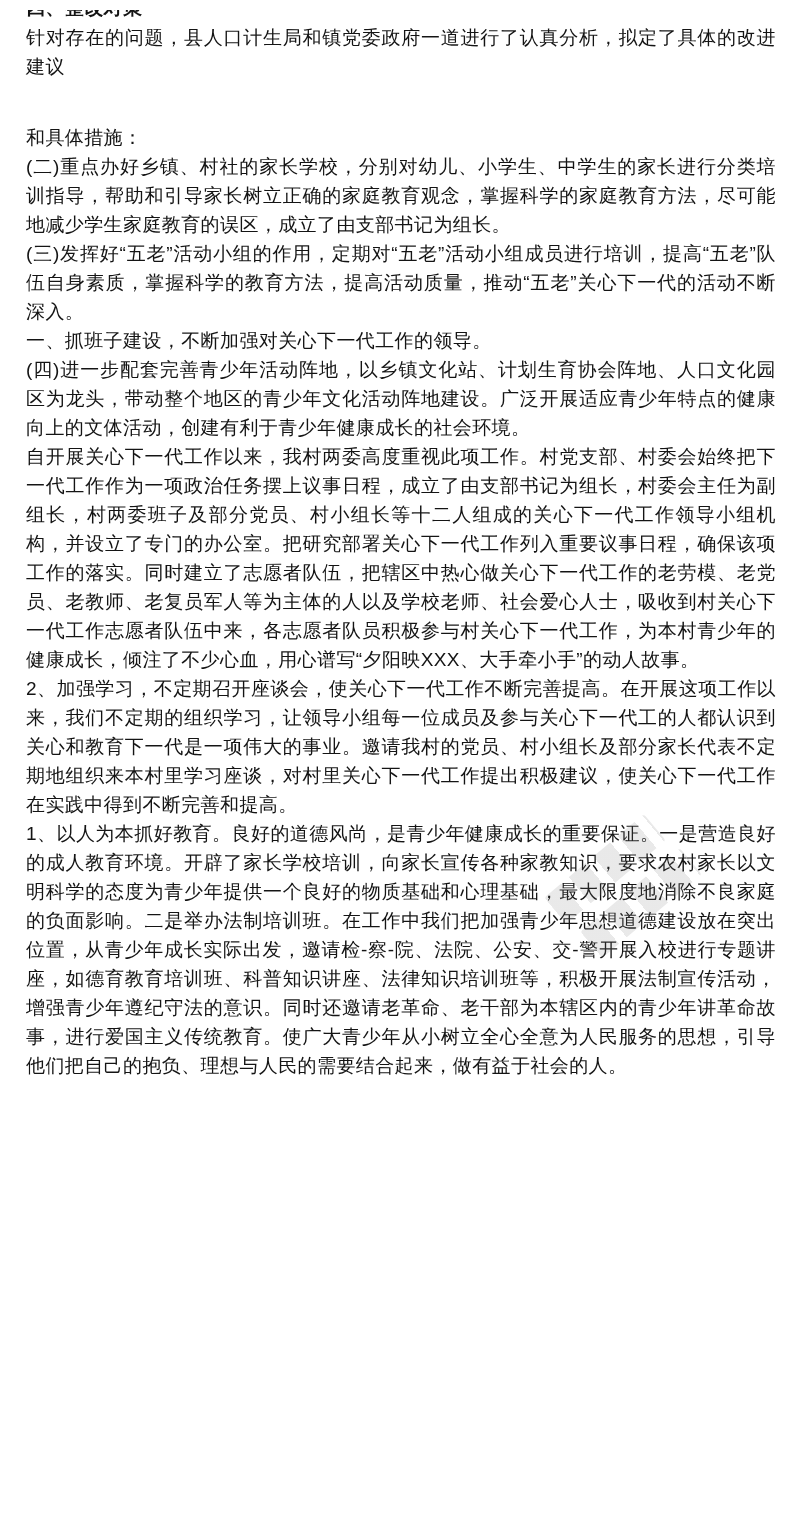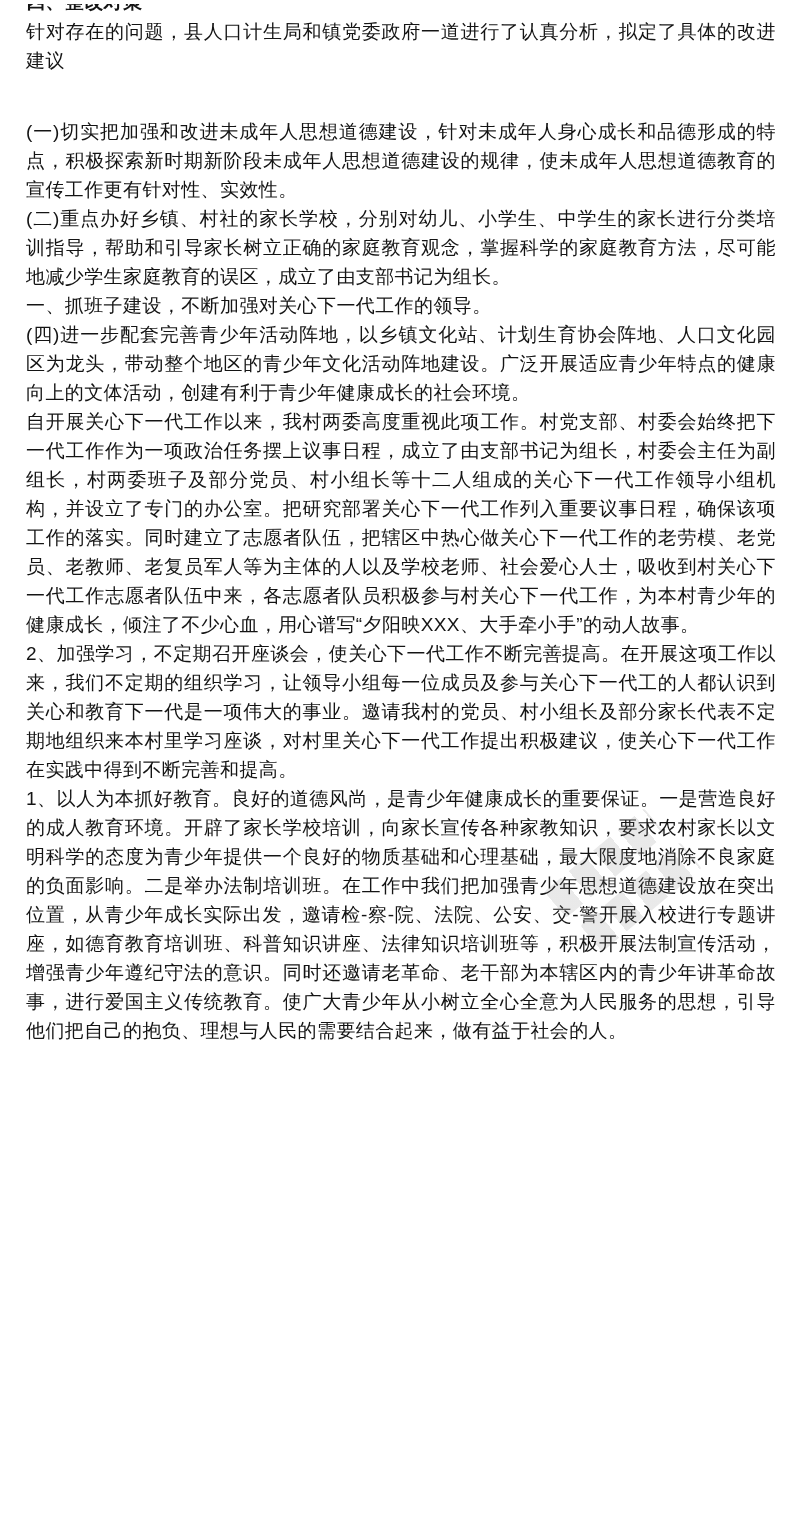--- a/index.html
+++ b/index.html
@@ -1,21 +1,21 @@
 <!DOCTYPE html>
 <html><head>
 <meta charset="utf-8">
 <style>
   * { box-sizing: border-box; }
   html, body { margin: 0; padding: 0; background: #ffffff; }
   .page {
     position: relative;
     width: 800px;
     height: 1091px;
-    margin: 4px auto;
+    margin: 10px auto;
     background: #ffffff;
     overflow: hidden;
     font-family: "Liberation Sans", "DejaVu Sans", sans-serif;
     color: #141414;
   }
   .content {
     padding: 0 24px 0 26px;
     font-size: 19px;
     line-height: 29px;
     text-align: justify;
@@ -68,22 +68,23 @@
   <div class="content">
 
     <div class="heading-clip">
       <span class="inner">四、整改对策</span>
     </div>
 
     <p class="para">针对存在的问题，县人口计生局和镇党委政府一道进行了认真分析，拟定了具体的改进建议</p>
 
     <div class="spacer-lg"></div>
 
-    <p class="para">(一)切实把加强和改进未成年人思想道德建设，针对未成年人身心成长和品德形成的特点，积极探索新时期新阶段未成年人思想道德建设的规律，使未成年人思想道德教育的宣传工作更有针对性、实效性。</p>
+    <p class="para">和具体措施：</p>
     <p class="para">(二)重点办好乡镇、村社的家长学校，分别对幼儿、小学生、中学生的家长进行分类培训指导，帮助和引导家长树立正确的家庭教育观念，掌握科学的家庭教育方法，尽可能地减少学生家庭教育的误区，成立了由支部书记为组长。</p>
+    <p class="para">(三)发挥好“五老”活动小组的作用，定期对“五老”活动小组成员进行培训，提高“五老”队伍自身素质，掌握科学的教育方法，提高活动质量，推动“五老”关心下一代的活动不断深入。</p>
     <p class="para">一、抓班子建设，不断加强对关心下一代工作的领导。</p>
     <p class="para">(四)进一步配套完善青少年活动阵地，以乡镇文化站、计划生育协会阵地、人口文化园区为龙头，带动整个地区的青少年文化活动阵地建设。广泛开展适应青少年特点的健康向上的文体活动，创建有利于青少年健康成长的社会环境。</p>
     <p class="para">自开展关心下一代工作以来，我村两委高度重视此项工作。村党支部、村委会始终把下一代工作作为一项政治任务摆上议事日程，成立了由支部书记为组长，村委会主任为副组长，村两委班子及部分党员、村小组长等十二人组成的关心下一代工作领导小组机构，并设立了专门的办公室。把研究部署关心下一代工作列入重要议事日程，确保该项工作的落实。同时建立了志愿者队伍，把辖区中热心做关心下一代工作的老劳模、老党员、老教师、老复员军人等为主体的人以及学校老师、社会爱心人士，吸收到村关心下一代工作志愿者队伍中来，各志愿者队员积极参与村关心下一代工作，为本村青少年的健康成长，倾注了不少心血，用心谱写“夕阳映XXX、大手牵小手”的动人故事。</p>
     <p class="para">2、加强学习，不定期召开座谈会，使关心下一代工作不断完善提高。在开展这项工作以来，我们不定期的组织学习，让领导小组每一位成员及参与关心下一代工的人都认识到关心和教育下一代是一项伟大的事业。邀请我村的党员、村小组长及部分家长代表不定期地组织来本村里学习座谈，对村里关心下一代工作提出积极建议，使关心下一代工作在实践中得到不断完善和提高。</p>
     <p class="para">1、以人为本抓好教育。良好的道德风尚，是青少年健康成长的重要保证。一是营造良好的成人教育环境。开辟了家长学校培训，向家长宣传各种家教知识，要求农村家长以文明科学的态度为青少年提供一个良好的物质基础和心理基础，最大限度地消除不良家庭的负面影响。二是举办法制培训班。在工作中我们把加强青少年思想道德建设放在突出位置，从青少年成长实际出发，邀请检-察-院、法院、公安、交-警开展入校进行专题讲座，如德育教育培训班、科普知识讲座、法律知识培训班等，积极开展法制宣传活动，增强青少年遵纪守法的意识。同时还邀请老革命、老干部为本辖区内的青少年讲革命故事，进行爱国主义传统教育。使广大青少年从小树立全心全意为人民服务的思想，引导他们把自己的抱负、理想与人民的需要结合起来，做有益于社会的人。</p>
   </div>
 
   <div class="watermark wm-1"></div>
   <div class="watermark wm-2"></div>
 

